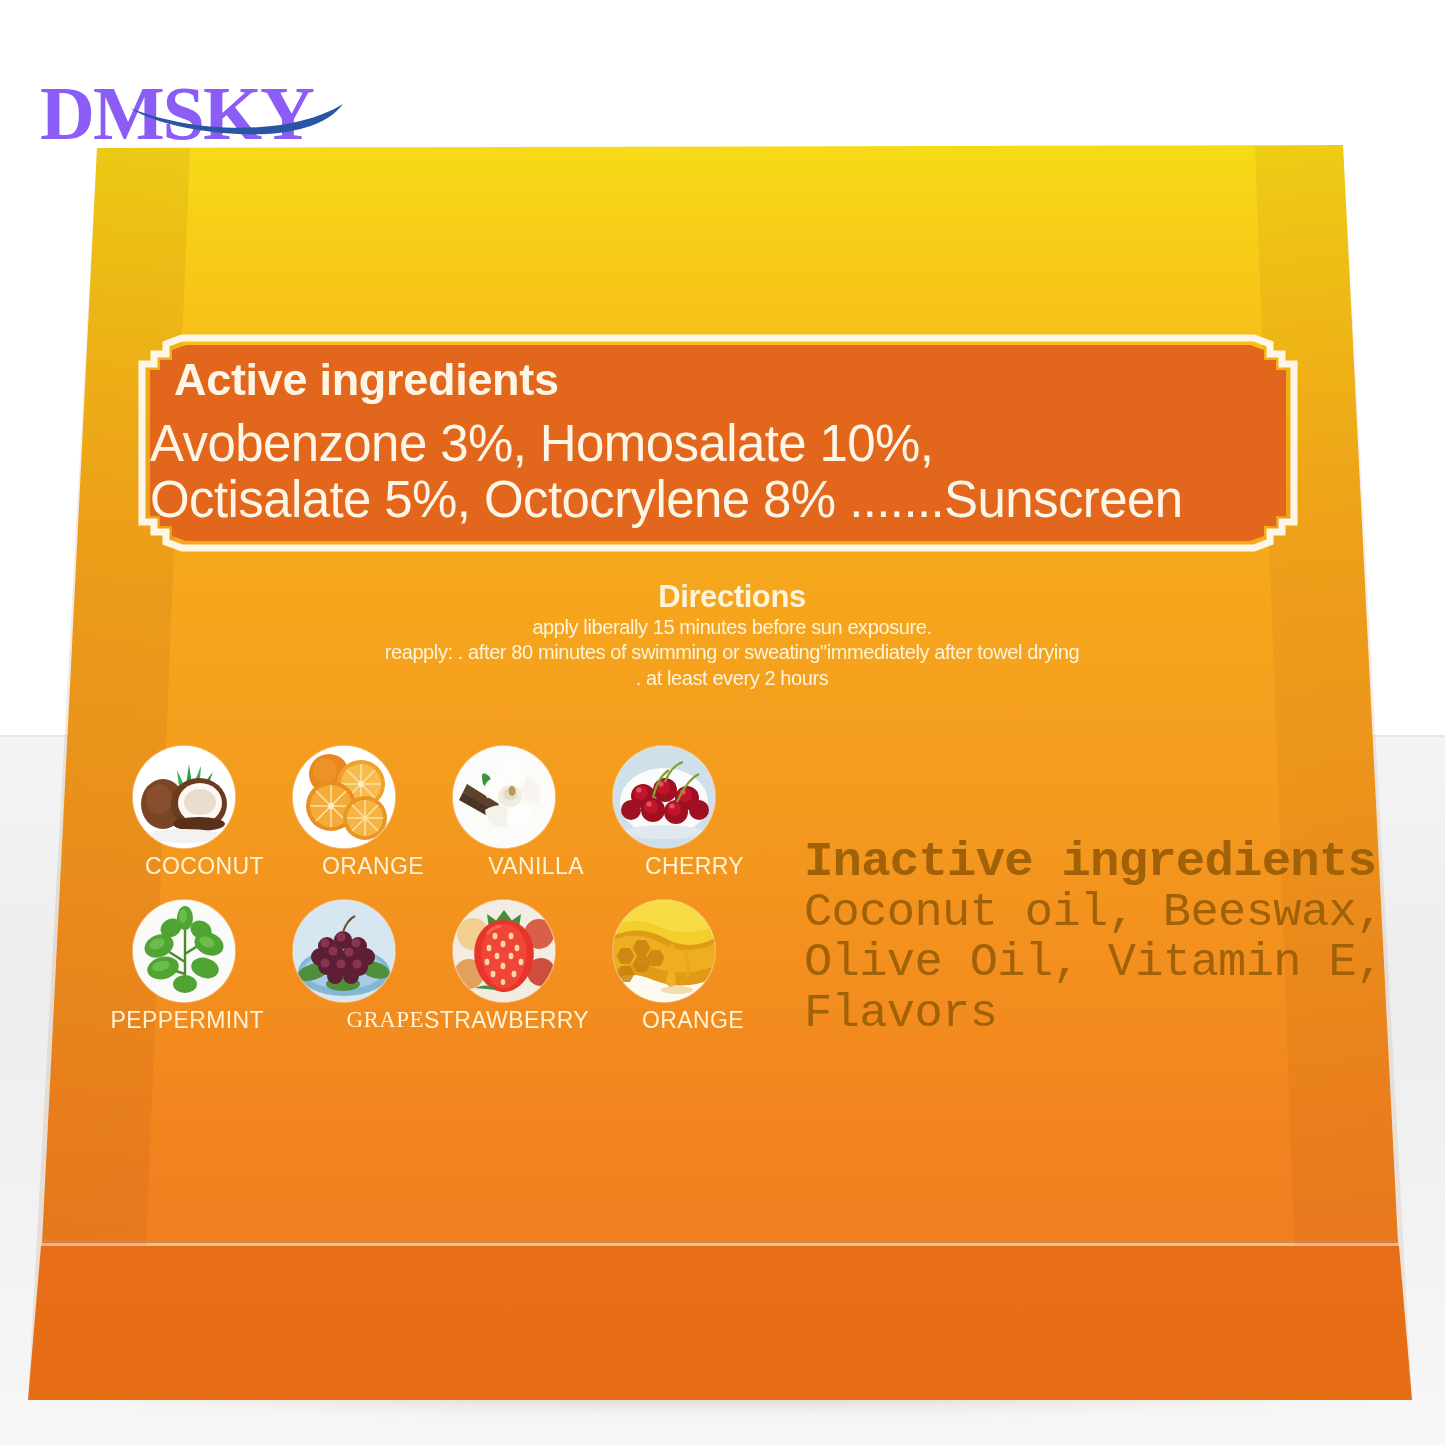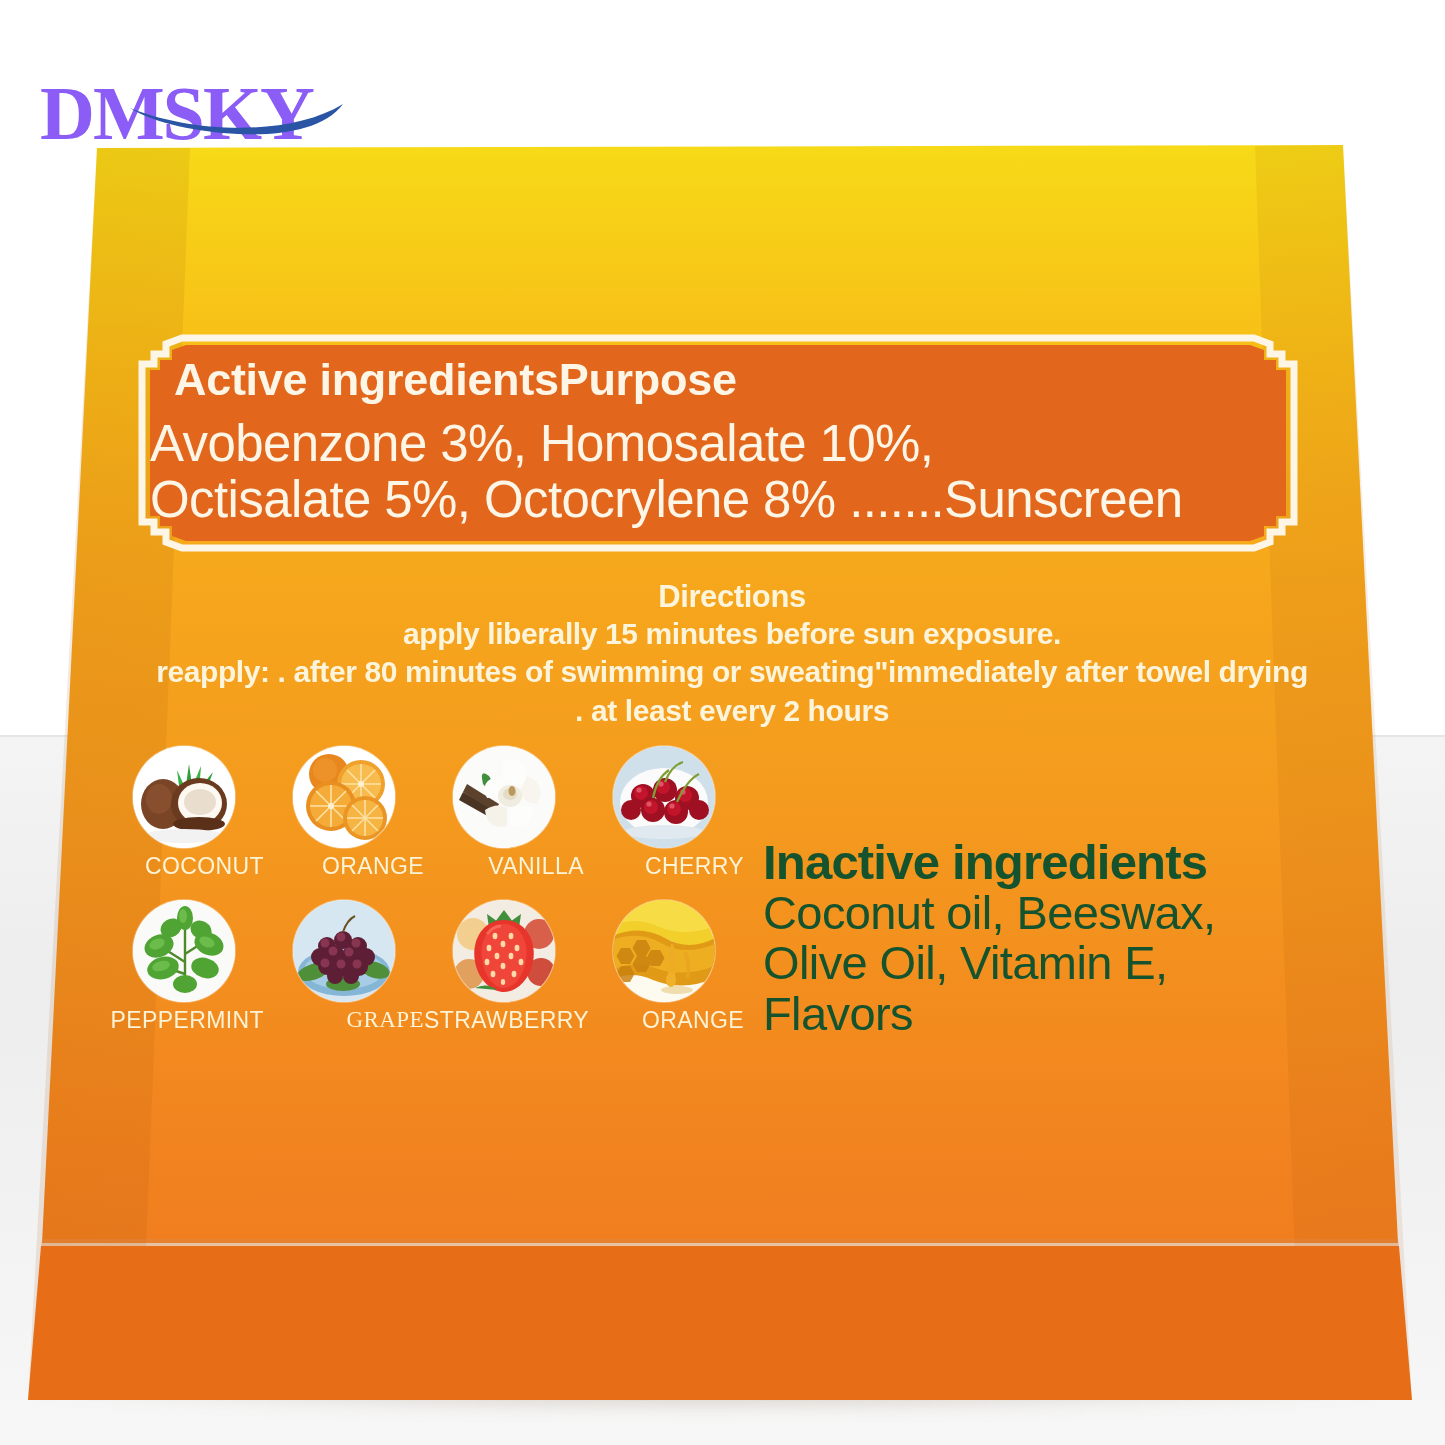--- a/index.html
+++ b/index.html
@@ -170,26 +170,25 @@
     text-align: center;
   }
   #directions-title {
     font-size: 31px;
     font-weight: bold;
     letter-spacing: -0.4px;
     line-height: 1.12;
     color: #fdf4dc;
   }
   .dir-line {
-    font-size: 30px;
+    font-size: 20px;
     line-height: 1.28;
     letter-spacing: -0.4px;
     color: #fdf4dc;
     white-space: nowrap;
-    font-weight: bold;
   }
 
   
   #flavor-grid {
     position: absolute;
     left: 104px; top: 746px;
     width: 660px;
   }
   .flavor-row {
     position: relative;
@@ -214,23 +213,24 @@
     margin-top: 5px;
     font-size: 23px;
     letter-spacing: 0.4px;
     color: #fdf3d6;
     white-space: nowrap;
   }
 
   
   #inactive {
     position: absolute;
-    left: 763px; top: 838px;
+    left: 804px; top: 838px;
     width: 580px;
-    color: #14532d;
+    color: #a16207;
+    font-family: Liberation Mono, monospace;
   }
   #inactive-title {
     font-size: 49px;
     font-weight: bold;
     letter-spacing: -0.8px;
     line-height: 1.02;
     white-space: nowrap;
   }
   .inactive-line {
     font-size: 47px;
@@ -269,21 +269,20 @@
              L1154 194 L1154 204 L1142 204 L1142 214 L1126 220 L54 220
              L38 214 L38 204 L26 204 L26 194 L14 194 Z" fill="none" stroke="#FDF6E7" stroke-width="7"></path>
     <path d="M22 42 L32 42 L32 32 L44 32 L44 22 L58 17 L1122 17
              L1136 22 L1136 32 L1148 32 L1148 42 L1158 42 L1158 188
              L1148 188 L1148 198 L1136 198 L1136 208 L1122 213 L58 213
              L44 208 L44 198 L32 198 L32 188 L22 188 Z" fill="#E2661B"></path>
   </svg>
   <div id="active-panel-inner">
     <div id="active-head-row">
       <span class="panel-bold">Active ingredients</span>
-      <span class="panel-bold">Purpose</span>
     </div>
     <div id="active-line1">Avobenzone 3%, Homosalate 10%,</div>
     <div id="active-line2">Octisalate 5%, Octocrylene 8% .......Sunscreen</div>
   </div>
 </div>
 
 <div id="directions">
   <div id="directions-title">Directions</div>
   <div class="dir-line">apply liberally 15 minutes before sun exposure.</div>
   <div class="dir-line">reapply: . after 80 minutes of swimming or sweating"immediately after towel drying</div>

